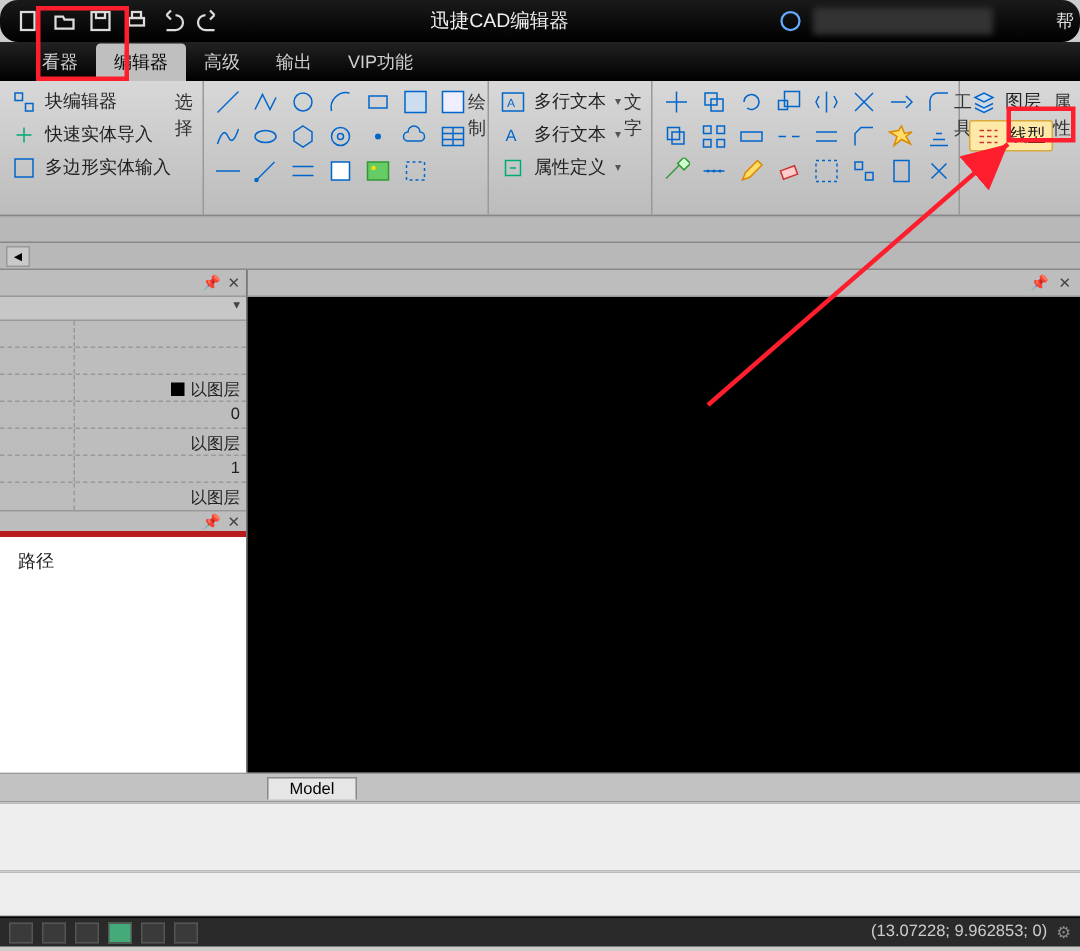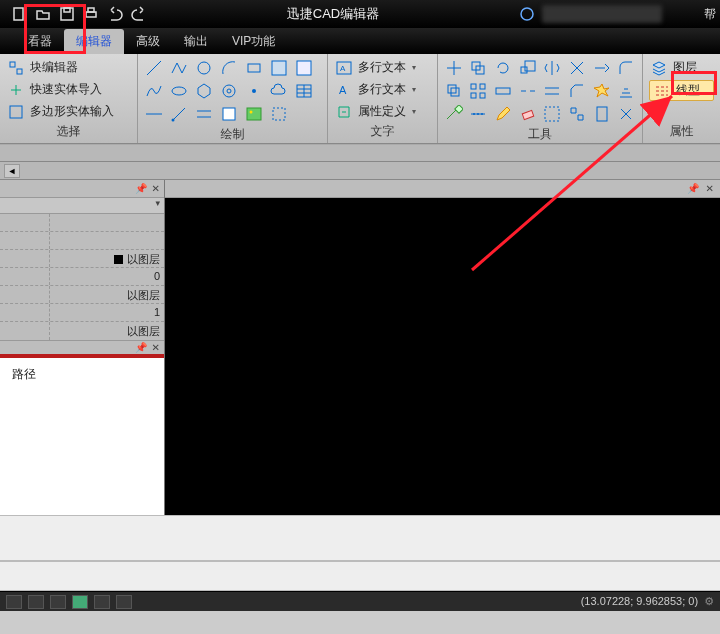--- a/index.html
+++ b/index.html
@@ -1,36 +1,36 @@
 <!DOCTYPE html>
 <html><head>
 <meta charset="utf-8">
 <style>
   * { margin: 0; padding: 0; box-sizing: border-box; }
   body { font-family: "Microsoft YaHei", sans-serif; font-size: 12px; background: #cccccc; overflow: hidden; }
   .win { width: 720px; height: 634px; position: relative; background: #cccccc; }
 
   
-  .titlebar { height: 28px; background: linear-gradient(to bottom,#1a1a1a,#000); color: #cfcfcf; display: flex; align-items: center; padding: 0 4px; }
+  .titlebar { height: 28px; background: linear-gradient(to bottom,#1a1a1a,#000); color: #cfcfcf; display: flex; align-items: center; padding: 0 4px; border-radius: 12px; }
   .titlebar .qat { display: flex; gap: 2px; margin-left: 4px; }
   .qat-btn { width: 22px; height: 22px; display:flex; align-items:center; justify-content:center; color:#ddd; }
   .qat-btn svg { width: 16px; height: 16px; stroke:#ddd; fill:none; stroke-width:1.5; }
   .title-text { flex:1; text-align:center; font-size:13px; color:#eee; }
   .title-right { width: 180px; height: 20px; display:flex; gap:4px; align-items:center; }
   .blur { width:120px; height:18px; background:#333; filter:blur(2px); border-radius:2px; }
   .helpbtn { color:#ddd; margin-left: 8px; }
 
   
   .menubar { height: 26px; background: linear-gradient(to bottom,#222,#000); display:flex; align-items:flex-end; padding-left: 16px; color:#ccc; }
   .menutab { padding: 4px 12px 4px; font-size:12px; color:#d0d0d0; }
-  .menutab.active { background:#bfbfbf; color:#1d4ed8; border-top-left-radius:3px; border-top-right-radius:3px; }
+  .menutab.active { background:#bfbfbf; color:#000000; border-top-left-radius:3px; border-top-right-radius:3px; }
 
   
   .ribbon { height: 90px; background: linear-gradient(to bottom,#d8d8d8,#bcbcbc); border-bottom:1px solid #888; display:flex; }
-  .group { border-right:1px solid #999; padding: 4px 6px 2px; display:flex; flex-direction:column; justify-content:space-between; }
+  .group { border-right:1px solid #999; padding: 4px 6px 2px; display:flex; flex-direction:row; justify-content:space-between; }
   .group-label { text-align:center; font-size:12px; color:#333; padding: 2px 0 1px; }
   .group-body { flex:1; display:flex; flex-direction:column; justify-content:flex-start; gap:3px; }
 
   .line-btn { display:flex; align-items:center; gap:6px; color:#222; padding:1px 2px; white-space:nowrap; }
   .line-btn .ico { width:16px; height:16px; display:inline-flex; align-items:center; justify-content:center; }
   .line-btn .ico svg { width:16px; height:16px; }
 
   .iconrow { display:flex; gap:5px; }
   .sqicon { width:20px; height:20px; display:flex; align-items:center; justify-content:center; }
   .sqicon svg { width:18px; height:18px; }
@@ -542,20 +542,23 @@
     </div>
 
     <div class="canvas">
       <div class="canvas-head">
         <span class="pin">📌</span>
         <span class="pin">✕</span>
       </div>
     </div>
   </div>
 
+  <div class="modelrow">
+    <div class="modeltab">Model</div>
+  </div>
 
   <div class="band b1"></div>
   <div class="band b2"></div>
 
   <div class="status">
     <div class="status-left">
       <span class="stat-ico"></span>
       <span class="stat-ico"></span>
       <span class="stat-ico"></span>
       <span class="stat-ico on"></span>

